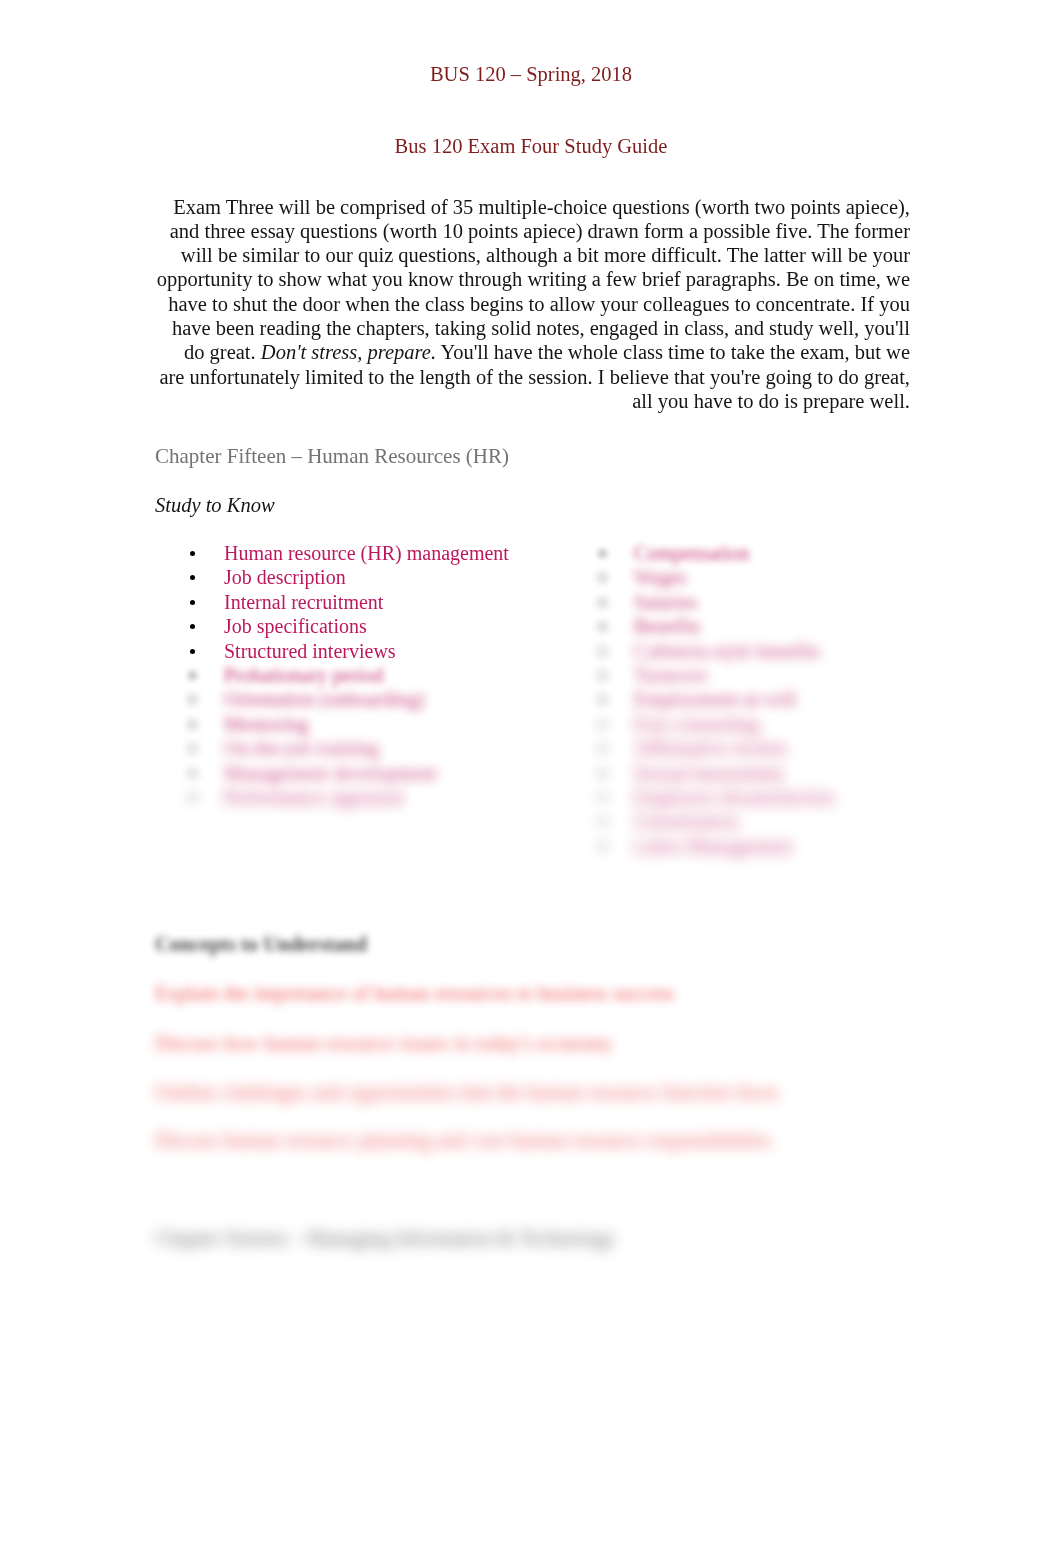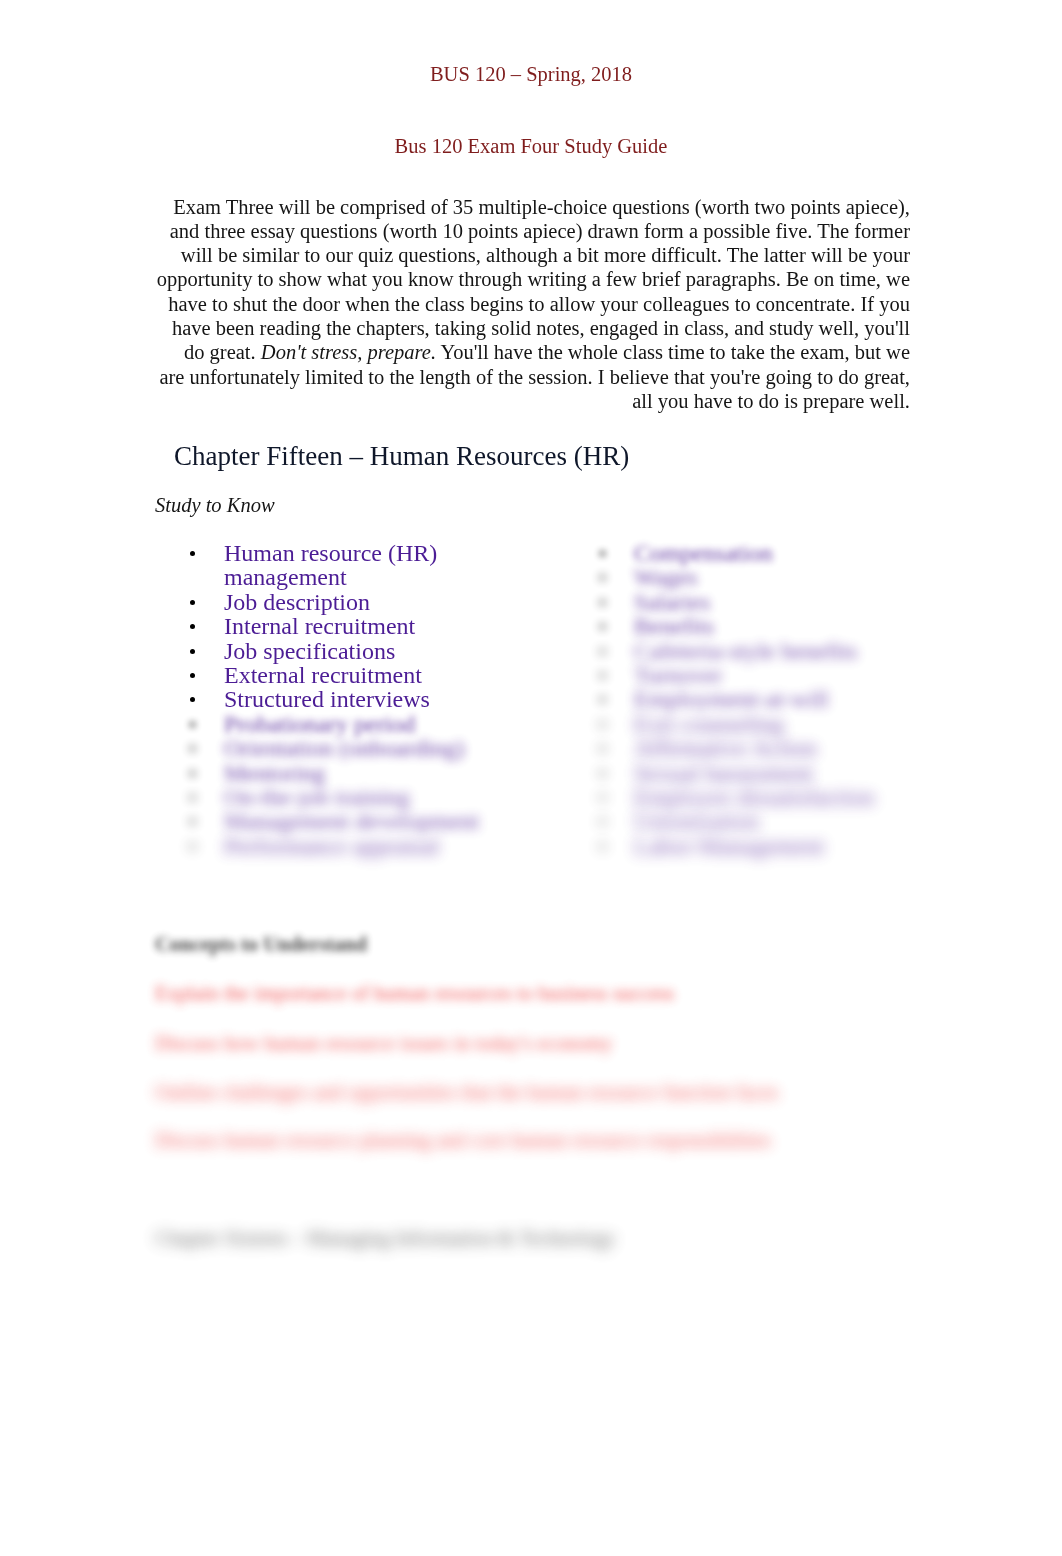--- a/index.html
+++ b/index.html
@@ -41,25 +41,24 @@
     font-size: 20.5px;
     line-height: 24.3px;
     color: #151515;
     text-align: right;
   }
   .para em { font-style: italic; }
 
   .heading-line {
     position: absolute;
     left: 155px;
-    font-size: 27px;
+    font-size: 21px;
     line-height: 24px;
-    color: #0f172a;
+    color: #737373;
     white-space: nowrap;
-    margin-left: 19px;
   }
   .italic-line {
     position: absolute;
     left: 155px;
     font-size: 20.5px;
     line-height: 24px;
     font-style: italic;
     color: #151515;
     white-space: nowrap;
   }
@@ -69,23 +68,23 @@
     position: absolute;
     top: 541px;
   }
   .col-left  { left: 186px; width: 370px; }
   .col-right { left: 596px; width: 330px; }
 
   .bullet-row {
     position: relative;
     min-height: 24.4px;
     padding-left: 38px;
-    font-size: 24px;
+    font-size: 20px;
     line-height: 24.4px;
-    color: #4c1d95;
+    color: #be185d;
     white-space: normal;
   }
   .bullet-row::before {
     content: "";
     position: absolute;
     left: 4px;
     top: 10px;
     width: 5px;
     height: 5px;
     border-radius: 50%;
@@ -150,21 +149,20 @@
 
   <div class="heading-line" style="top:444px;">Chapter Fifteen – Human Resources (HR)</div>
 
   <div class="italic-line" style="top:493px;">Study to Know</div>
 
   <div class="term-col col-left">
       <div class="bullet-row b0"><span>Human resource (HR) management</span></div>
       <div class="bullet-row b0"><span>Job description</span></div>
       <div class="bullet-row b0"><span>Internal recruitment</span></div>
       <div class="bullet-row b0"><span>Job specifications</span></div>
-      <div class="bullet-row b0"><span>External recruitment</span></div>
       <div class="bullet-row b0"><span>Structured interviews</span></div>
       <div class="bullet-row b2"><span>Probationary period</span></div>
       <div class="bullet-row b3"><span>Orientation (onboarding)</span></div>
       <div class="bullet-row b3"><span>Mentoring</span></div>
       <div class="bullet-row b4"><span>On-the-job training</span></div>
       <div class="bullet-row b4"><span>Management development</span></div>
       <div class="bullet-row b5"><span>Performance appraisal</span></div>
     </div>
 
   <div class="term-col col-right">

